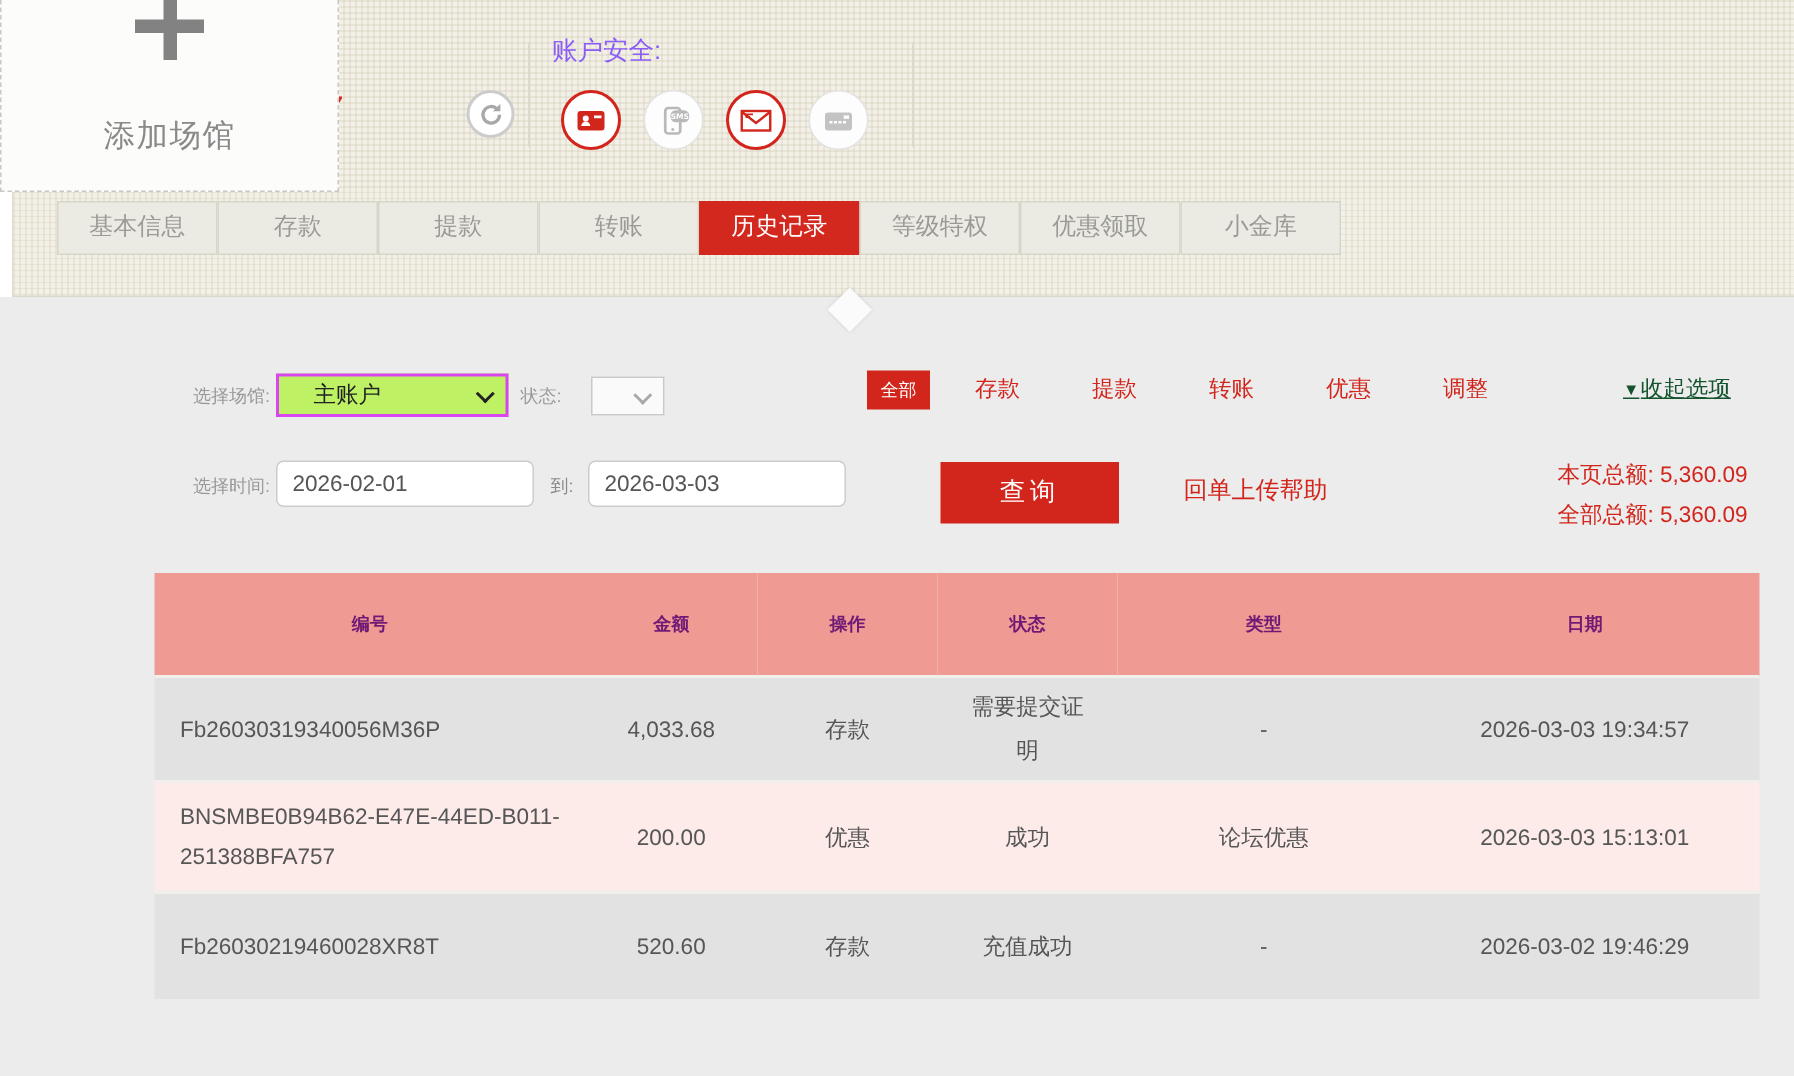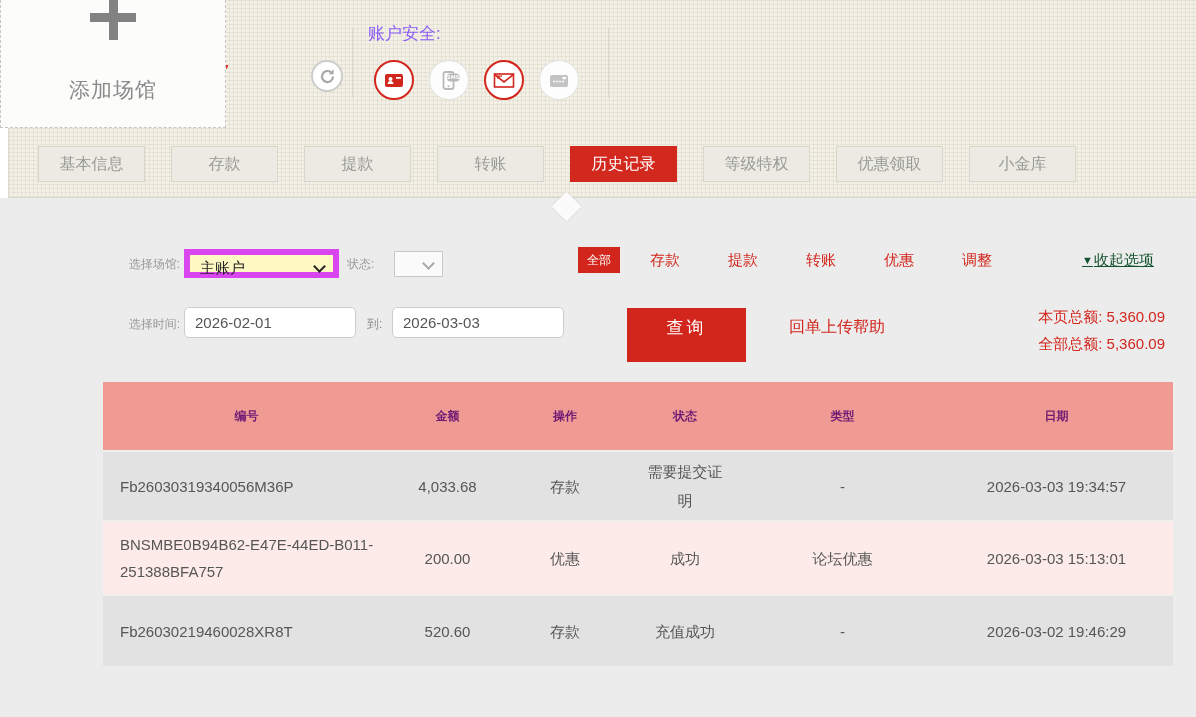--- a/index.html
+++ b/index.html
@@ -32,56 +32,56 @@
   .venue-cards{position:absolute;left:0;top:0;width:1196px;height:0;}
   .venue-card{position:absolute;top:-50px;width:226px;height:178px;background:#fcfcfb;
     border:1px dashed #c9c7c0;box-sizing:border-box;cursor:pointer;}
   .venue-card .bar{position:absolute;background:#828282;left:50%;}
   .venue-card .bar-v{width:9px;height:46px;top:43px;margin-left:-4.5px;}
   .venue-card .bar-h{width:46px;height:9px;top:61.5px;margin-left:-23px;}
   .venue-card .vc-label{position:absolute;top:125px;width:100%;text-align:center;
     font-size:21px;color:#8a8a8a;letter-spacing:1px;}
 
   
-  .tabs{position:absolute;left:38px;top:146px;display:flex;gap:26px;font-family:Liberation Serif, serif;}
+  .tabs{position:absolute;left:38px;top:134px;display:flex;gap:0;font-family:Liberation Serif, serif;}
   .tab{width:107px;height:36px;line-height:34px;text-align:center;font-size:16px;color:#9a9a96;
     background:#ecebe3;border:1px solid #d8d5c9;box-sizing:border-box;cursor:pointer;}
   .tab.active{background:#d3281d;border-color:#d3281d;color:#fff;}
 
   .notch{position:absolute;left:556px;top:196px;width:21px;height:21px;background:#fbfbfb;
     transform:rotate(45deg);box-shadow:0 0 3px rgba(0,0,0,.10);}
 
   
   .flt-label{position:absolute;font-size:12px;color:#9a9a9a;}
   .lbl-venue{left:100px;top:256px;width:80px;text-align:right;}
   .lbl-status{left:347px;top:256px;}
   .lbl-time{left:100px;top:316px;width:80px;text-align:right;}
   .lbl-to{left:367px;top:316px;color:#8a8a8a;}
 
-  .sel-venue{position:absolute;left:184px;top:249px;width:155px;height:29px;background:#fef9c3;
-    border:6px solid #d946ef;box-sizing:border-box;font-size:15px;color:#222;
-    line-height:25px;padding-left:10px;cursor:pointer;}
+  .sel-venue{position:absolute;left:184px;top:249px;width:155px;height:29px;background:#bef264;
+    border:2px solid #d946ef;box-sizing:border-box;font-size:15px;color:#222;
+    line-height:25px;padding-left:23px;cursor:pointer;}
   .sel-status{position:absolute;left:394px;top:251px;width:49px;height:26px;background:#fafafa;
     border:1px solid #c9c9c9;box-sizing:border-box;cursor:default;}
   .chev{position:absolute;width:7px;height:7px;border-right:2px solid #222;border-bottom:2px solid #222;
     transform:rotate(45deg);right:9px;top:7px;}
   .chev.gray{border-color:#a9a9a9;top:7px;}
 
   .type-badge{position:absolute;left:578px;top:247px;height:26px;line-height:26px;padding:0 9px;
     background:#d2261d;color:#fff;font-size:12px;cursor:pointer;}
   .type-links{position:absolute;left:649px;top:247px;display:flex;}
   .type-link{width:32px;margin-right:46px;height:26px;line-height:26px;font-size:15px;color:#d2261d;cursor:pointer;text-align:center;}
   .collapse-link{position:absolute;left:1082px;top:247px;height:26px;line-height:26px;
     font-size:15px;color:#14532d;cursor:pointer;text-decoration:underline;}
   .collapse-link .tri{font-size:11px;vertical-align:1px;margin-right:1px;}
 
   .date-input{position:absolute;top:307px;width:172px;height:31px;background:#fff;border:1px solid #cccccc;
     border-radius:5px;box-sizing:border-box;font-size:15px;color:#555;line-height:29px;padding-left:10px;cursor:text;}
   .inp-from{left:184px;} .inp-to{left:392px;}
-  .query-btn{position:absolute;left:627px;top:308px;width:119px;height:54px;background:#d2261d;border:none;
+  .query-btn{position:absolute;left:627px;top:308px;width:119px;height:41px;background:#d2261d;border:none;
     color:#fff;font-size:17px;letter-spacing:3px;text-align:center;line-height:39px;cursor:pointer;}
   .help-link{position:absolute;left:789px;top:317px;font-size:16px;color:#d2261d;cursor:pointer;text-decoration:none;}
   .totals{position:absolute;right:31px;top:303px;text-align:right;font-size:15px;color:#d2261d;line-height:27px;}
 
   
   .history-table{position:absolute;left:103px;top:382px;width:1070px;border-collapse:collapse;table-layout:fixed;}
   .history-table th{background:#ef9b93;color:#701a75;font-size:12px;font-weight:bold;height:66px;text-align:center;}
   .history-table td{font-size:15px;color:#565656;text-align:center;vertical-align:middle;
     border-top:2px solid #f1efec;line-height:29px;word-wrap:break-word;}
   .history-table td:first-child{text-align:left;padding-left:17px;line-height:27px;}

